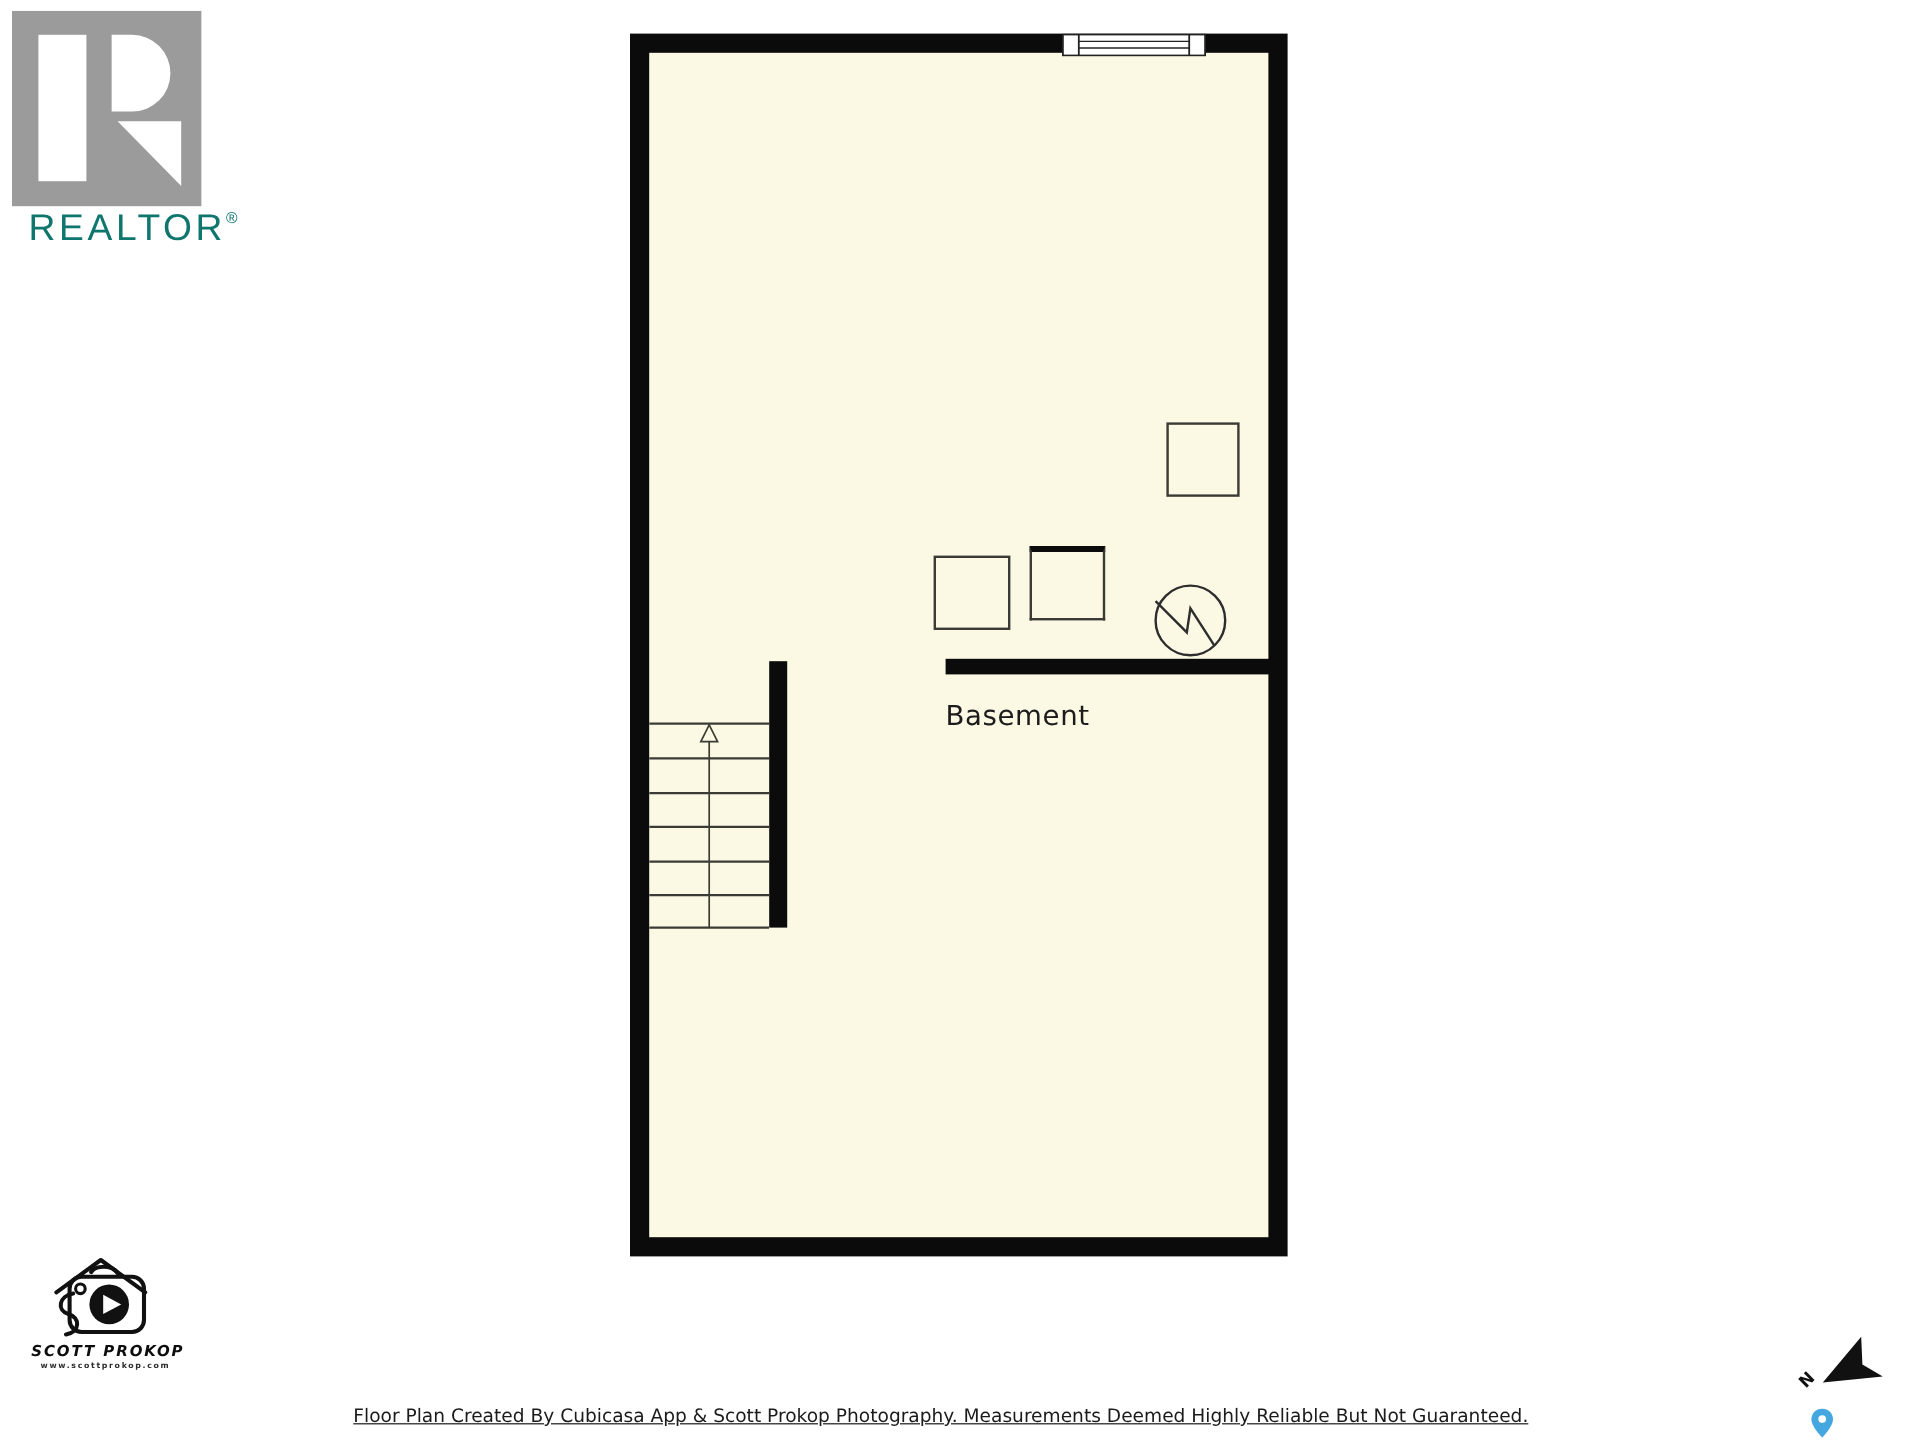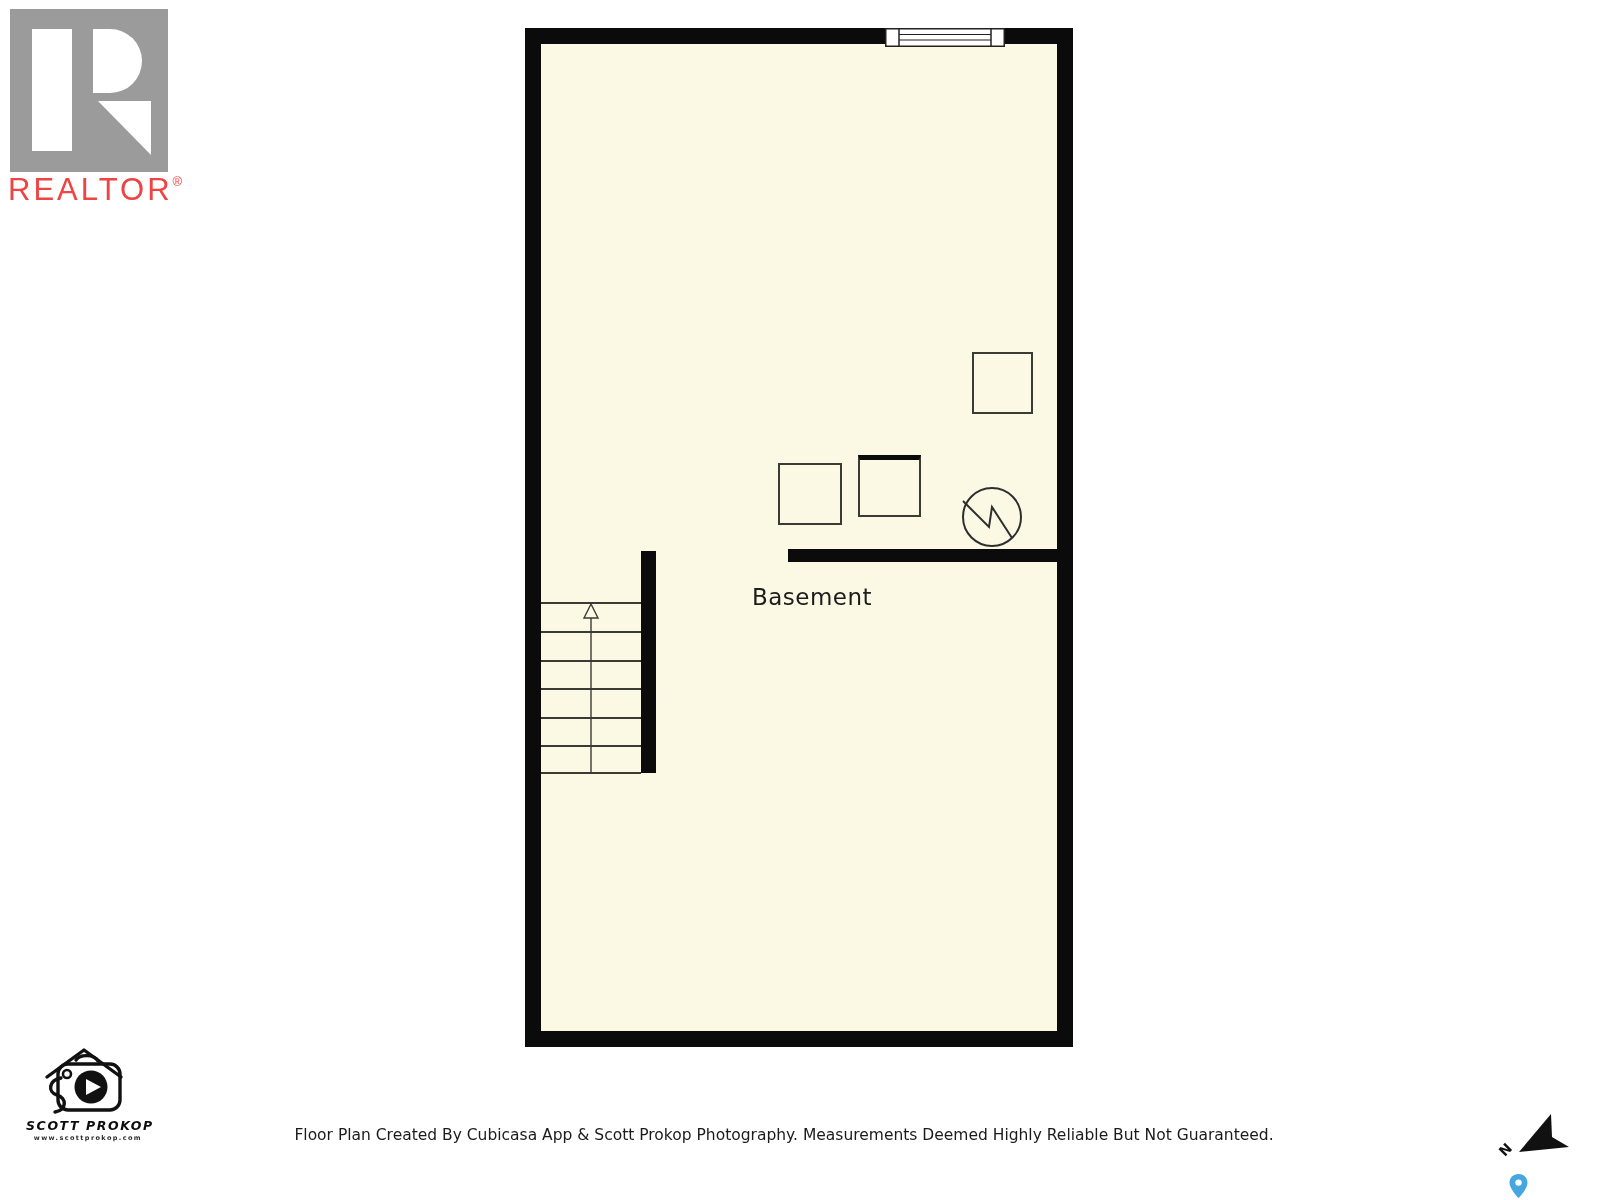--- a/index.html
+++ b/index.html
@@ -2,50 +2,50 @@
 <html><head>
 <meta charset="utf-8">
 <style>
   html,body{margin:0;padding:0;}
   body{width:1600px;height:1200px;position:relative;background:#ffffff;overflow:hidden;
        font-family:"DejaVu Sans","Liberation Sans",sans-serif;}
   .abs{position:absolute;}
 
   
   .realtor-block{left:10px;top:9px;width:158px;height:163px;}
-  .realtor-word{left:8px;top:174px;width:190px;color:#ef4444;
+  .realtor-word{left:8px;top:174px;width:190px;color:#0f766e;
     font-family:"Liberation Sans",sans-serif;font-size:31px;font-weight:400;
-    letter-spacing:3px;line-height:1;white-space:nowrap;}
+    letter-spacing:3px;line-height:1;white-space:nowrap;text-align:right;}
   .realtor-word sup{font-size:13px;letter-spacing:0;vertical-align:14px;}
 
   
   .plan-outer{left:525px;top:28px;width:548px;height:1019px;background:#0b0b0b;}
   .plan-floor{left:541px;top:44px;width:516px;height:987px;background:#fbf8e4;}
   .stair-wall{left:641px;top:551px;width:15px;height:222px;background:#0b0b0b;}
   .divider-wall{left:788px;top:549px;width:270px;height:13px;background:#0b0b0b;}
   .window-sym{left:885px;top:28px;width:120px;height:19px;}
   .stairs{left:541px;top:596px;width:100px;height:180px;}
   .fix-square{box-sizing:border-box;border:2px solid #3b3b35;background:transparent;}
   .sq-a{left:778px;top:463px;width:64px;height:62px;}
   .sq-b{left:858px;top:455px;width:63px;height:62px;border-top:5px solid #0b0b0b;}
   .sq-c{left:972px;top:352px;width:61px;height:62px;}
   .heater{left:959px;top:485px;width:66px;height:66px;}
-  .room-label{left:712px;top:584px;width:200px;text-align:center;
+  .room-label{left:748px;top:584px;width:200px;text-align:center;
     font-size:23px;color:#1c1c1c;letter-spacing:0.5px;}
 
   
   .sp-logo{left:34px;top:1044px;width:100px;height:74px;}
   .sp-name{left:26px;top:1118px;width:116px;text-align:center;color:#0d0d0d;
     font-size:12.5px;font-weight:bold;letter-spacing:1.6px;white-space:nowrap;font-style:italic;}
   .sp-url{left:26px;top:1134px;width:116px;text-align:right;color:#2b2b2b;
     font-size:6.5px;font-weight:bold;letter-spacing:1.4px;white-space:nowrap;}
 
   
-  .disclaimer{left:184px;top:1126px;width:1200px;text-align:center;
-    font-size:15.5px;color:#1b1b1b;}
+  .disclaimer{left:184px;top:1171px;width:1200px;text-align:center;
+    font-size:15.5px;color:#1b1b1b;text-decoration:underline;}
 
   
   .compass{left:1490px;top:1088px;width:90px;height:115px;}
 </style>
 </head>
 <body>
 
 <div class="abs realtor-block">
   <svg width="158" height="163" viewBox="0 0 158 163">
     <rect x="0" y="0" width="158" height="163" fill="#9b9b9b"></rect>

